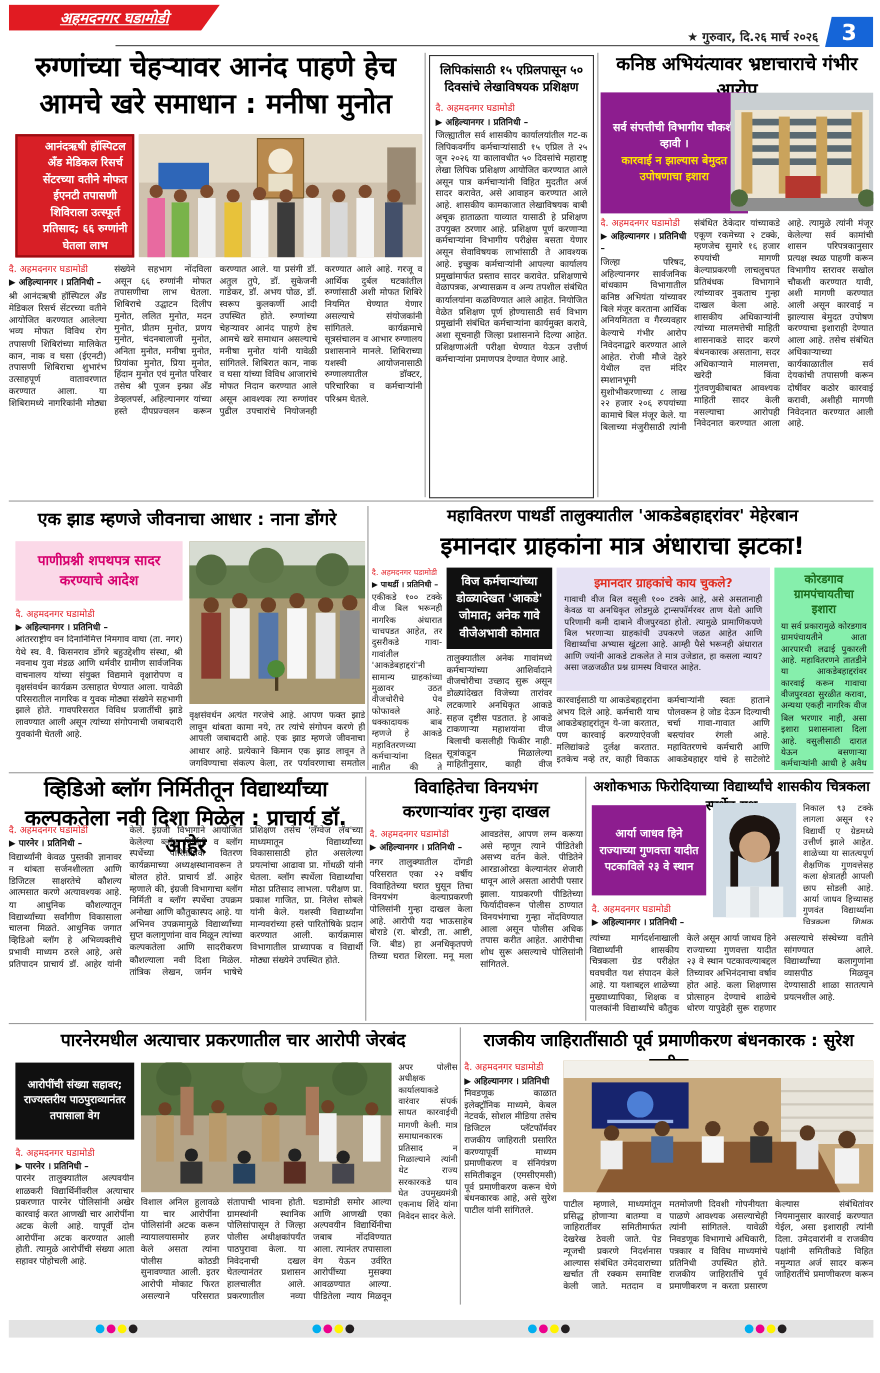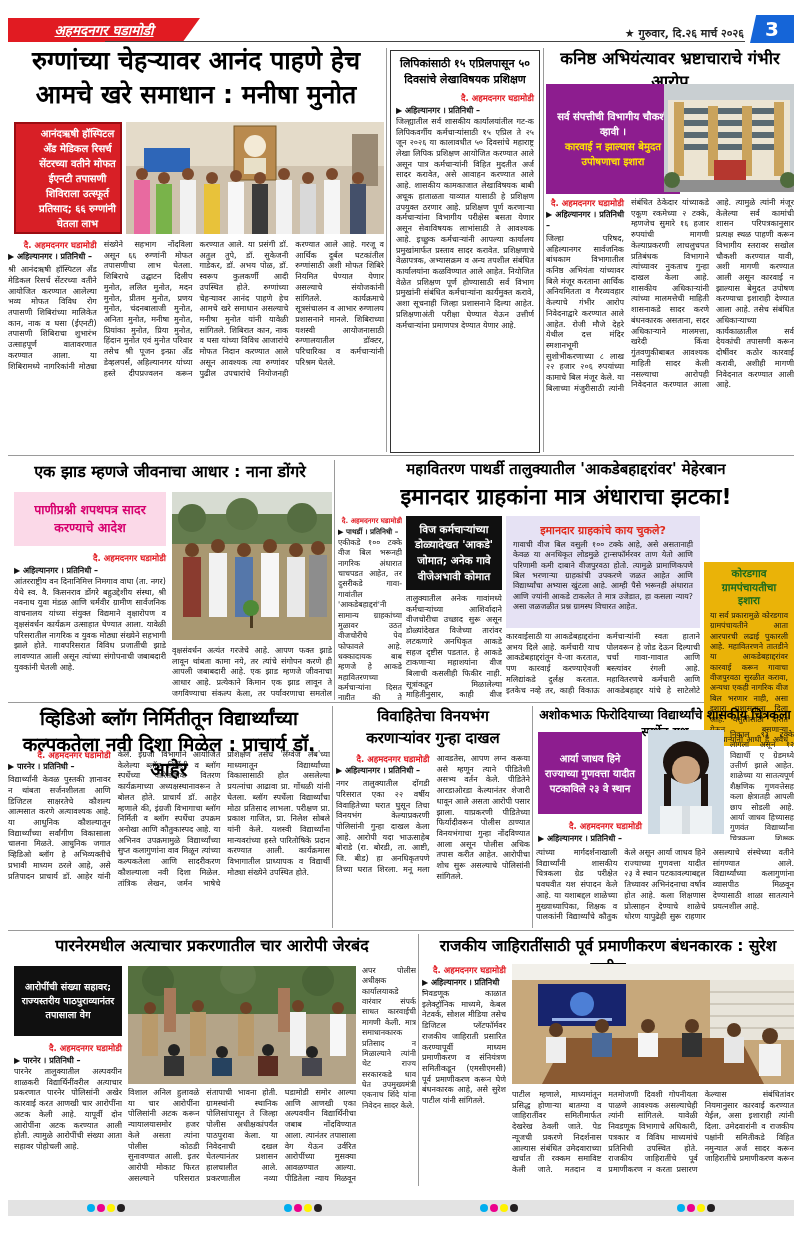--- a/index.html
+++ b/index.html
@@ -6,32 +6,32 @@
   html,body { background:#ffffff; }
   #page {
     position:relative; width:800px; height:1248px; background:#fff;
     font-family:"DejaVu Sans", sans-serif; color:#111; overflow:hidden;
   }
   .abs { position:absolute; }
   .hl { font-weight:bold; color:#000; text-align:center; white-space:pre-line; }
   .cols { text-align:justify; font-size:8px; line-height:1.34; overflow:hidden; column-gap:7px; }
   .c2{column-count:2}.c3{column-count:3}.c4{column-count:4}
   .body1 { text-align:justify; font-size:8px; line-height:1.34; overflow:hidden; }
-  .dl { color:#e11b22; font-weight:bold; text-align:right; font-size:8.5px; }
+  .dl { color:#e11b22; font-weight:normal; text-align:left; font-size:8.5px; }
   .by { font-weight:bold; font-size:8px; padding:1px 0 2px 0; }
   .rule { background:#9a9a9a; }
   .boxtxt { display:flex; align-items:center; justify-content:center; text-align:center; font-weight:bold; }
   .redbox  { background:#d81f26; border:2px solid #9b0d12; color:#fff; font-size:10px; line-height:1.5; padding:4px; }
   .purplebox { background:#8d1d8f; color:#fff; font-size:10px; line-height:1.5; padding:5px; flex-direction:column; }
   .purplebox .y { color:#ffe400; }
   .pinkbox { background:#fbd9e8; color:#d6006e; font-size:12.5px; line-height:1.45; padding:4px; }
   .blackbox { background:#101010; color:#fff; font-size:10.5px; line-height:1.5; padding:4px; }
   .lavbox { background:#e6e2f4; padding:6px 7px; overflow:hidden; }
   .lavbox .t { color:#e02b1d; font-weight:bold; font-size:11px; text-align:center; margin-bottom:3px; }
-  .greenbox { background:#eab308; padding:5px 6px; overflow:hidden;margin-top:46px; }
+  .greenbox { background:#86efac; padding:5px 6px; overflow:hidden; }
   .greenbox .t { color:#1c6b1c; font-weight:bold; font-size:10.5px; text-align:center; line-height:1.3; margin-bottom:3px; white-space:pre-line; }
   .smallbody { font-size:7.8px; line-height:1.33; text-align:justify; }
   svg { display:block; }
   #mast-banner {
     background:#e11b22; color:#fff; font-weight:bold; font-style:italic;
     display:flex; align-items:center; justify-content:center; font-size:13.5px;
     clip-path:polygon(0 0,100% 0,91% 100%,0 100%);
   }
   #mast-banner span { text-decoration:underline; }
   #page-num {
@@ -41,21 +41,21 @@
   }
   #footer-bar { background:#e3e3e3; display:flex; align-items:center; justify-content:space-around; }
   .dots { display:flex; gap:2px; }
   .dot { width:8px; height:8px; border-radius:50%; }
 </style>
 </head>
 <body>
 
 <div id="page">
 
-  <div id="mast-banner" class="abs" style="left:8px;top:18px;width:192px;height:24px;text-align:center;">
+  <div id="mast-banner" class="abs" style="left:8px;top:4px;width:192px;height:24px;text-align:center;">
     <span>अहमदनगर घडामोडी</span>
   </div>
   <div class="abs" style="left:560px;top:25px;width:184px;height:16px;text-align:right;font-size:11px;font-weight:bold;color:#222;">★ गुरुवार, दि.२६ मार्च २०२६</div>
   <div id="page-num" class="abs" style="left:750px;top:15px;width:44px;height:28px;">3</div>
   <div class="abs rule" style="left:105px;top:41px;width:640px;height:1px;background:#444;"></div>
 
   <div class="abs rule" style="left:8px;top:455px;width:786px;height:1px;"></div>
   <div class="abs rule" style="left:8px;top:702px;width:786px;height:1px;"></div>
   <div class="abs rule" style="left:8px;top:930px;width:786px;height:1px;"></div>
   <div class="abs rule" style="left:386px;top:48px;width:1px;height:404px;"></div>

